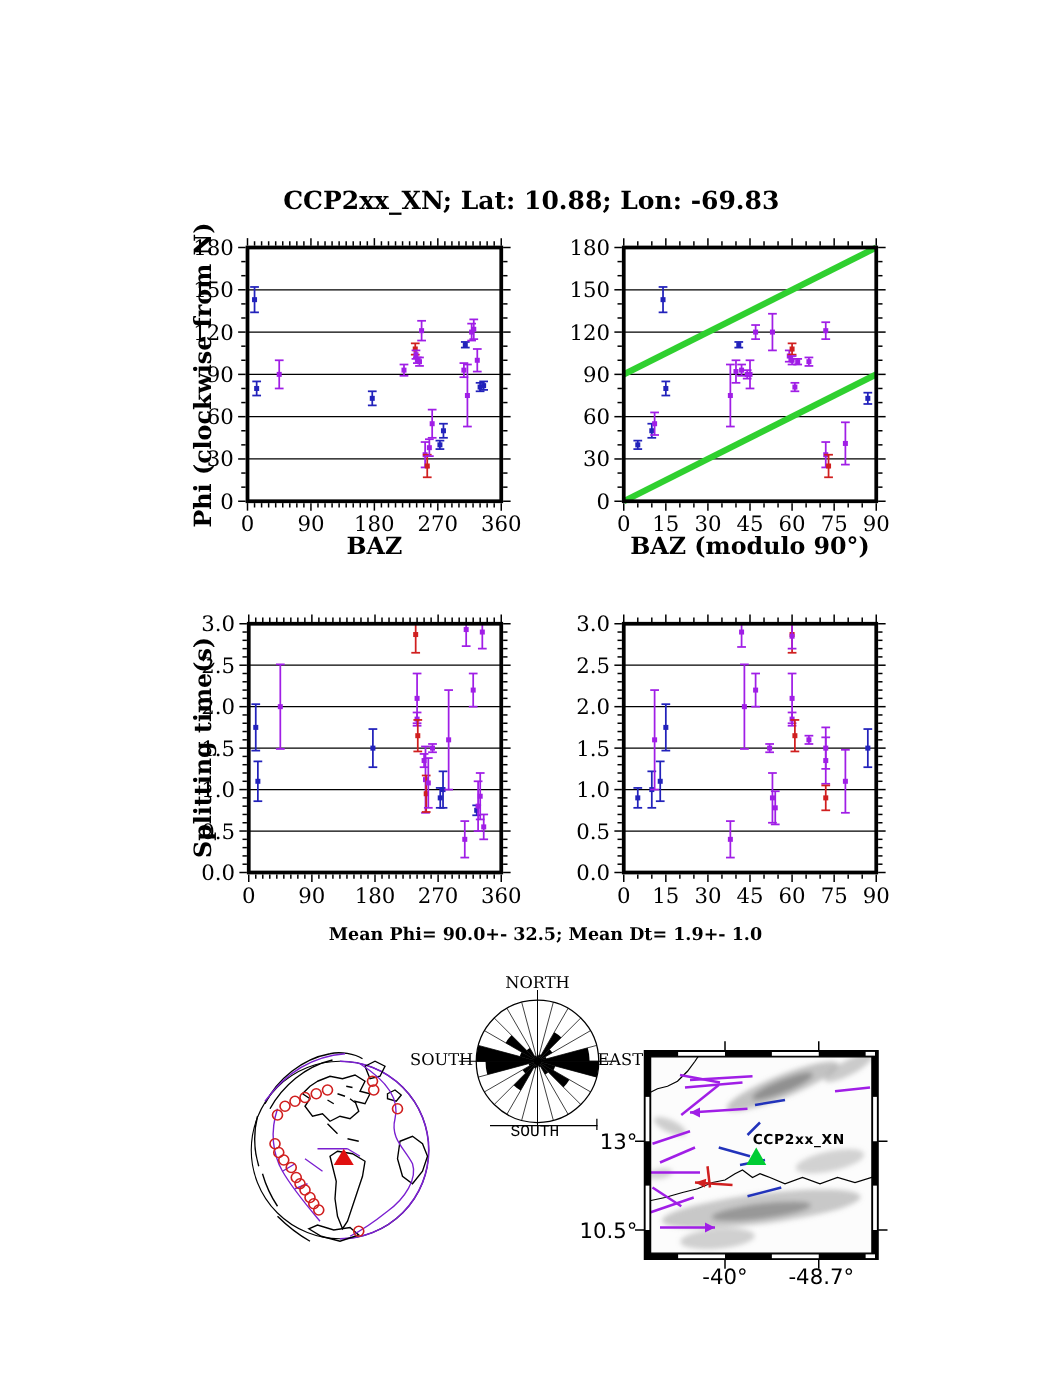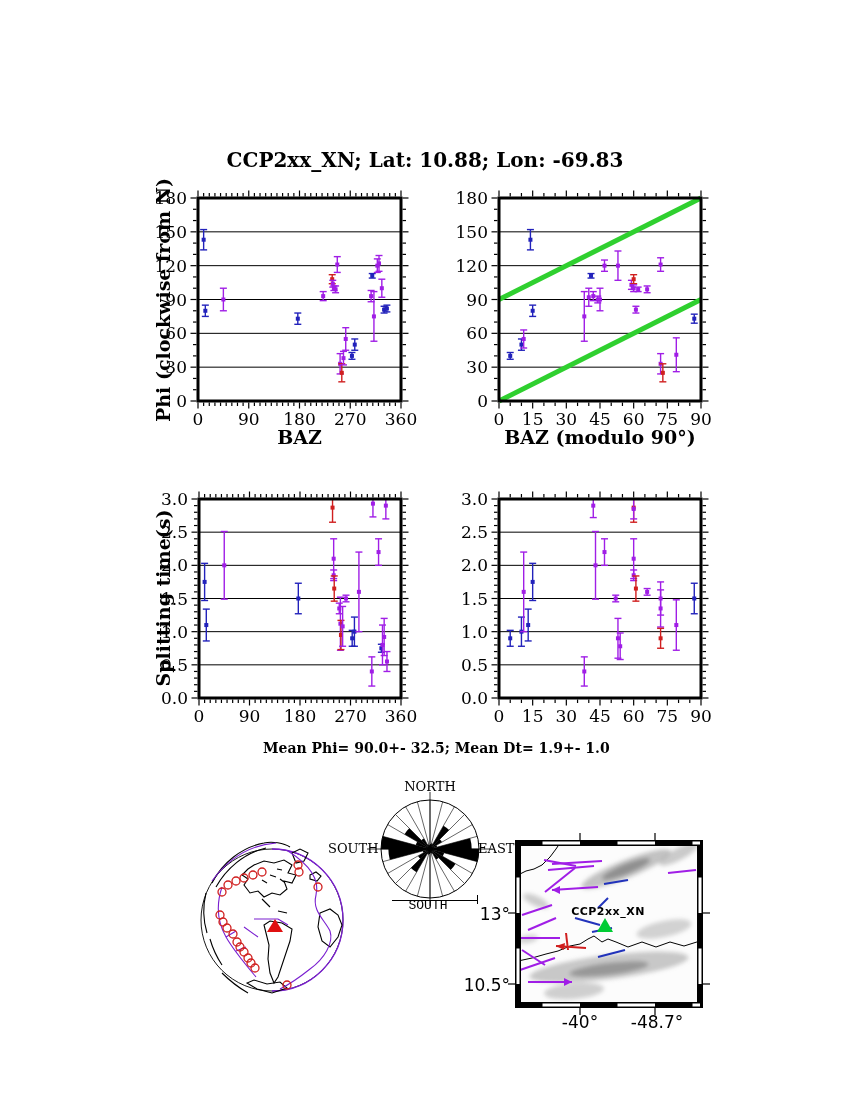--- a/index.html
+++ b/index.html
@@ -1160,15 +1160,15 @@
         <line x1="188.5" y1="74" x2="196" y2="74"></line>
           <line x1="188.5" y1="145" x2="196" y2="145"></line>
       </g>
     </g>
   </svg>
 
   <div class="abs map-ticklabel sans" style="left:553px;top:1012px;width:54px;text-align:center;">-40°</div>
   <div class="abs map-ticklabel sans" style="left:625px;top:1012px;width:64px;text-align:center;">-48.7°</div>
   <div class="abs map-ticklabel sans" style="left:470px;top:904px;width:40px;text-align:right;">13°</div>
   <div class="abs map-ticklabel sans" style="left:453px;top:975px;width:57px;text-align:right;">10.5°</div>
-  <div class="abs station-label sans" style="left:568px;top:905px;width:80px;">CCP2xx_XN</div>
+  <div class="abs station-label sans" style="left:599px;top:905px;width:80px;">CCP2xx_XN</div>
 
 </div>
 
 </body></html>

